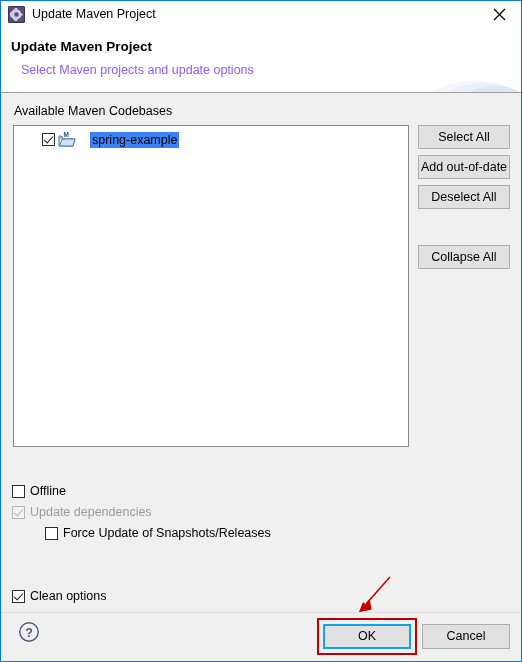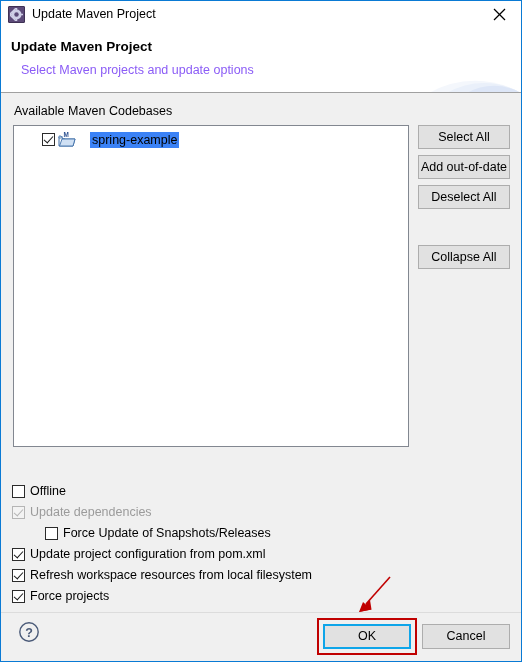--- a/index.html
+++ b/index.html
@@ -357,33 +357,25 @@
     <div class="opt-row disabled" style="left:11px; top:411px">
       <span class="cbox checked"></span>
       <span>Update dependencies</span>
     </div>
 
     <div class="opt-row" style="left:44px; top:432px">
       <span class="cbox"></span>
       <span>Force Update of Snapshots/Releases</span>
     </div>
 
-    <div class="opt-row" style="left:11px; top:453px">
-      <span class="cbox checked"></span>
-      <span>Update project configuration from pom.xml</span>
-    </div>
-
-    <div class="opt-row" style="left:11px; top:474px">
-      <span class="cbox checked"></span>
-      <span>Refresh workspace resources from local filesystem</span>
-    </div>
+
 
     <div class="opt-row" style="left:11px; top:495px">
       <span class="cbox checked"></span>
-      <span>Force projects</span>
+      <span>Clean options</span>
     </div>
   </div>
 
   <div id="footer-rule"></div>
 
   <div id="help-icon">
     <svg width="22" height="22" viewBox="0 0 22 22" xmlns="http://www.w3.org/2000/svg">
       <circle cx="11" cy="11" r="9.2" fill="none" stroke="#4a5a78" stroke-width="1.4"></circle>
       <text x="11" y="15.6" text-anchor="middle" font-family="Liberation Sans, sans-serif" font-size="12.5" font-weight="bold" fill="#4a5a78">?</text>
     </svg>

